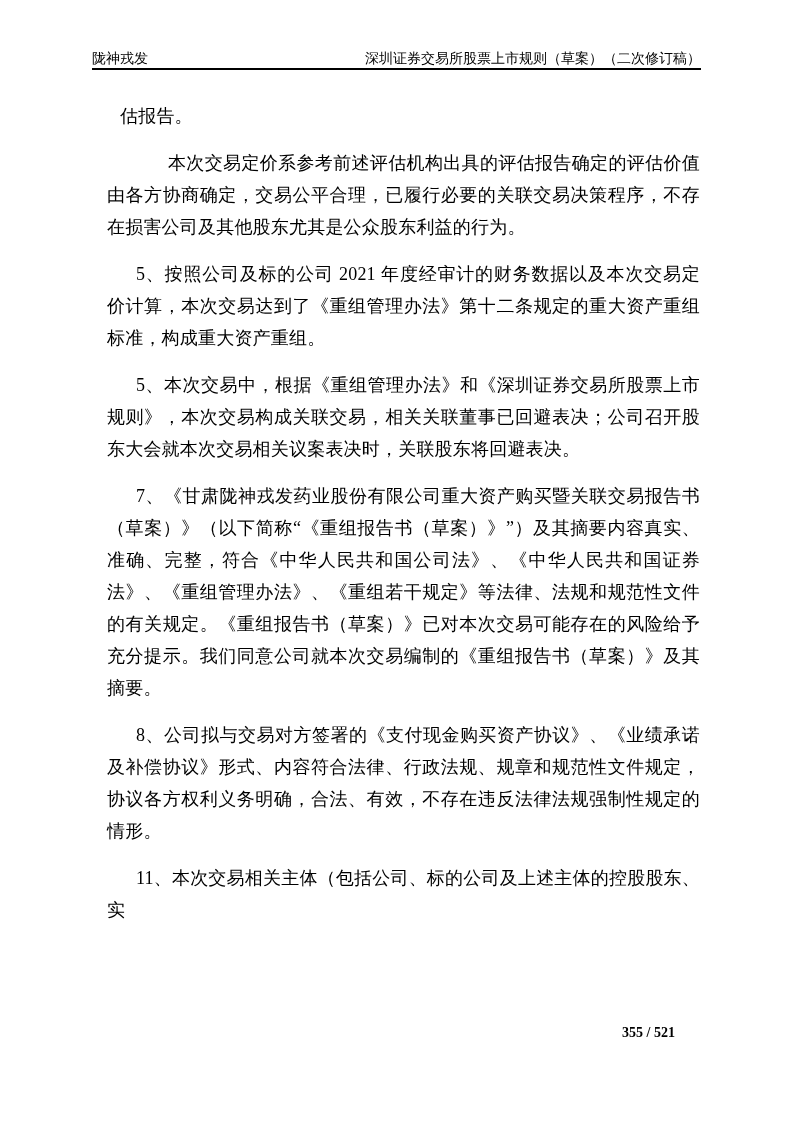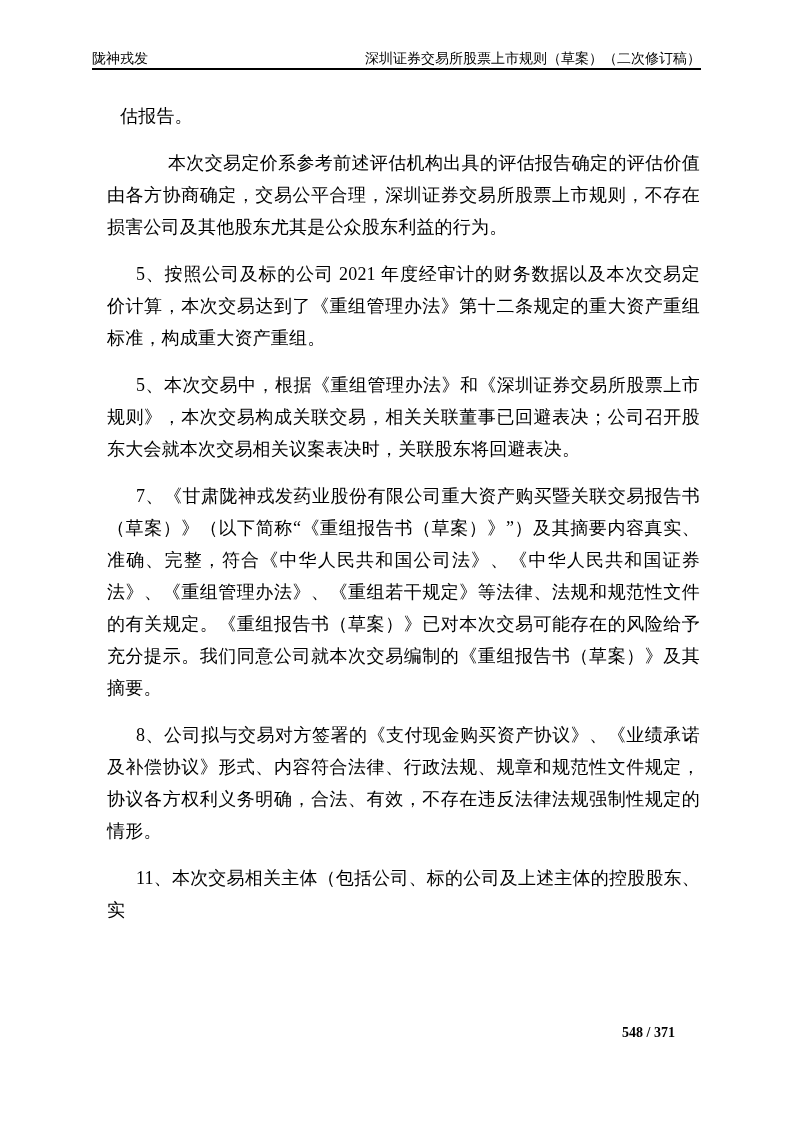--- a/index.html
+++ b/index.html
@@ -59,23 +59,23 @@
 
 <div class="page">
 
   <div class="page-header">
     <span>陇神戎发</span>
     <span>深圳证券交易所股票上市规则（草案）（二次修订稿）</span>
   </div>
 
   <div class="doc-body">
     <p class="indent-cont">估报告。</p>
-    <p class="indent-wide">本次交易定价系参考前述评估机构出具的评估报告确定的评估价值由各方协商确定，交易公平合理，深圳证券交易所股票上市规则，不存在损害公司及其他股东尤其是公众股东利益的行为。</p>
+    <p class="indent-wide">本次交易定价系参考前述评估机构出具的评估报告确定的评估价值由各方协商确定，交易公平合理，已履行必要的关联交易决策程序，不存在损害公司及其他股东尤其是公众股东利益的行为。</p>
     <p class="indent-num">5、按照公司及标的公司 2021 年度经审计的财务数据以及本次交易定价计算，本次交易达到了《重组管理办法》第十二条规定的重大资产重组标准，构成重大资产重组。</p>
     <p class="indent-num">5、本次交易中，根据《重组管理办法》和《深圳证券交易所股票上市规则》，本次交易构成关联交易，相关关联董事已回避表决；公司召开股东大会就本次交易相关议案表决时，关联股东将回避表决。</p>
     <p class="indent-num">7、《甘肃陇神戎发药业股份有限公司重大资产购买暨关联交易报告书（草案）》（以下简称“《重组报告书（草案）》”）及其摘要内容真实、准确、完整，符合《中华人民共和国公司法》、《中华人民共和国证券法》、《重组管理办法》、《重组若干规定》等法律、法规和规范性文件的有关规定。《重组报告书（草案）》已对本次交易可能存在的风险给予充分提示。我们同意公司就本次交易编制的《重组报告书（草案）》及其摘要。</p>
     <p class="indent-num">8、公司拟与交易对方签署的《支付现金购买资产协议》、《业绩承诺及补偿协议》形式、内容符合法律、行政法规、规章和规范性文件规定，协议各方权利义务明确，合法、有效，不存在违反法律法规强制性规定的情形。</p>
     <p class="indent-num">11、本次交易相关主体（包括公司、标的公司及上述主体的控股股东、实</p>
   </div>
 
-  <div class="page-footer">548 / 371</div>
+  <div class="page-footer">355 / 521</div>
 
 </div>
 
 </body></html>

